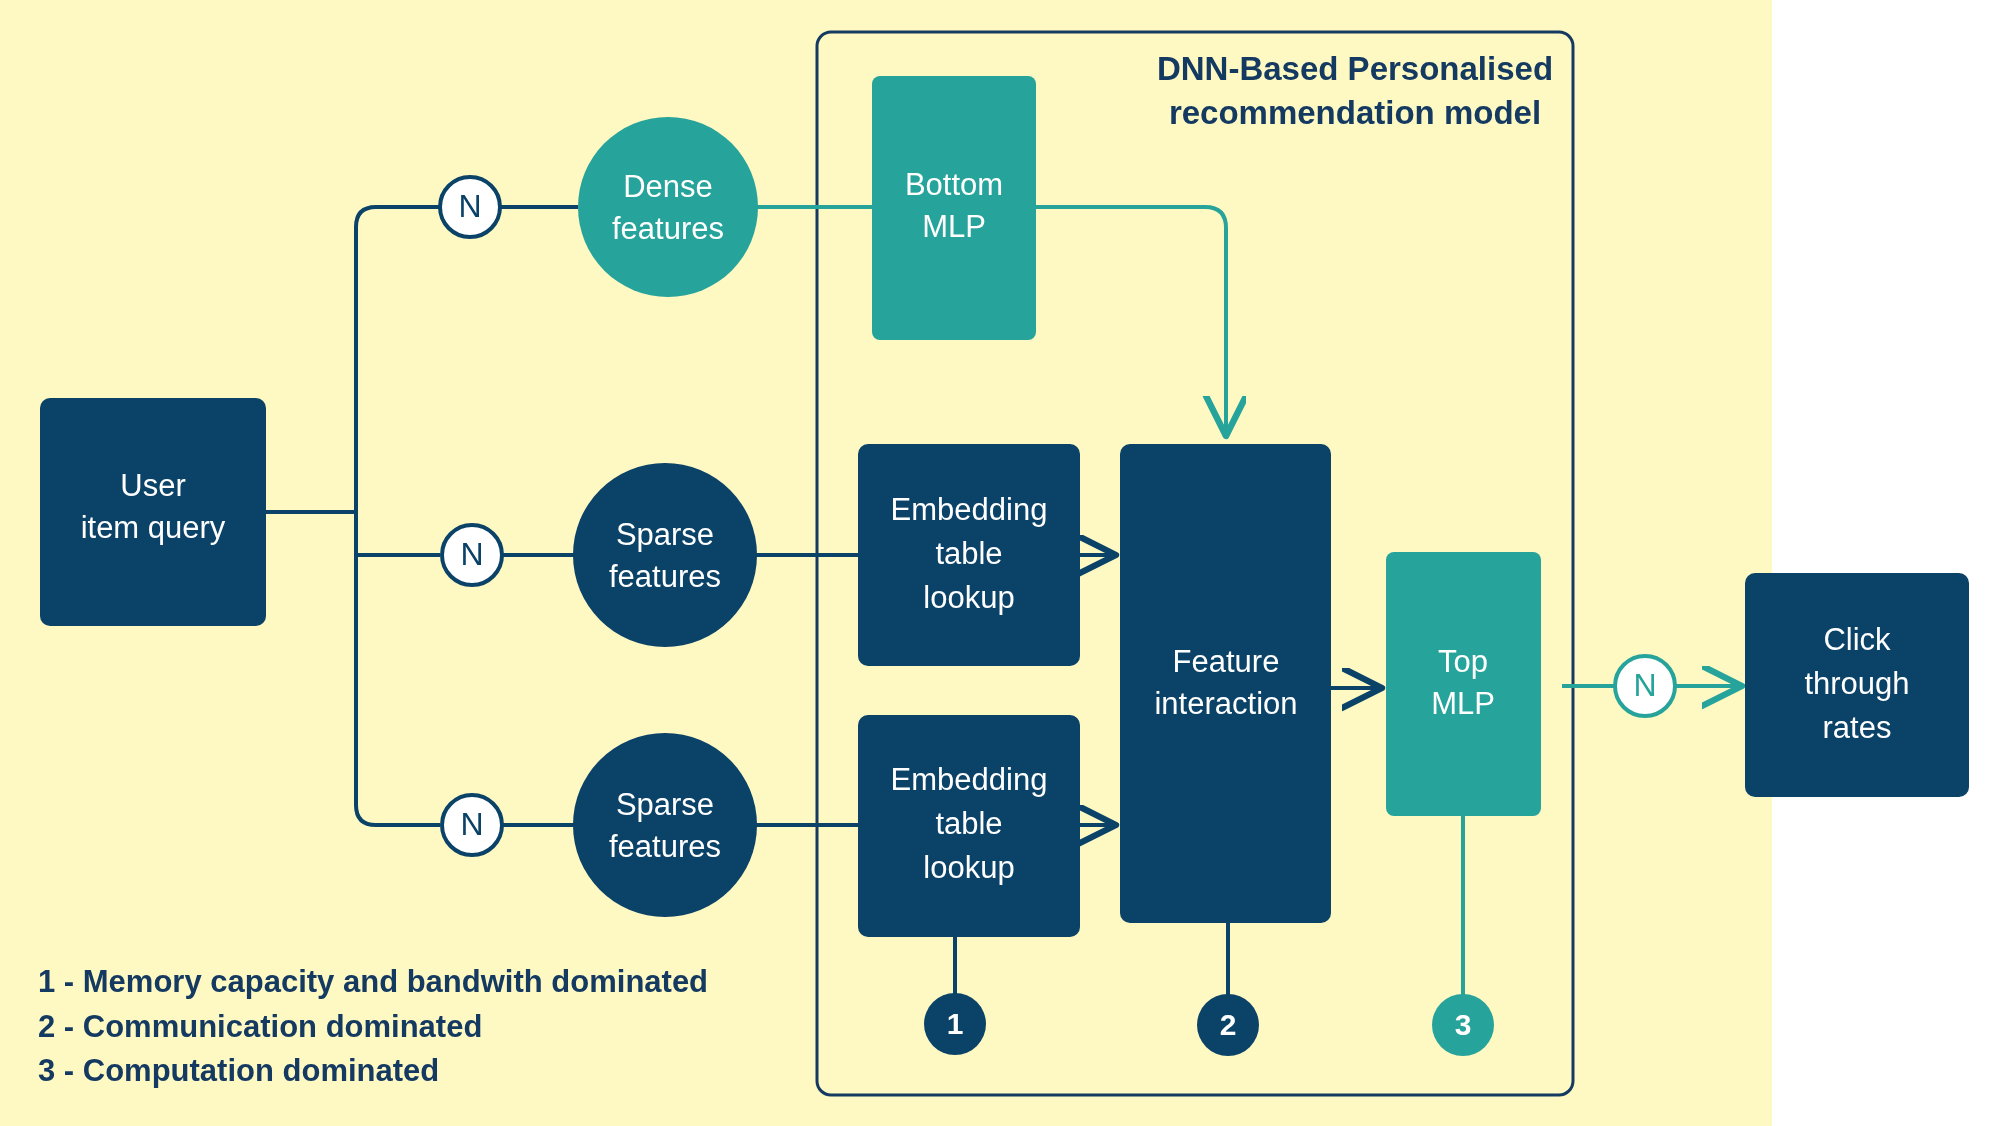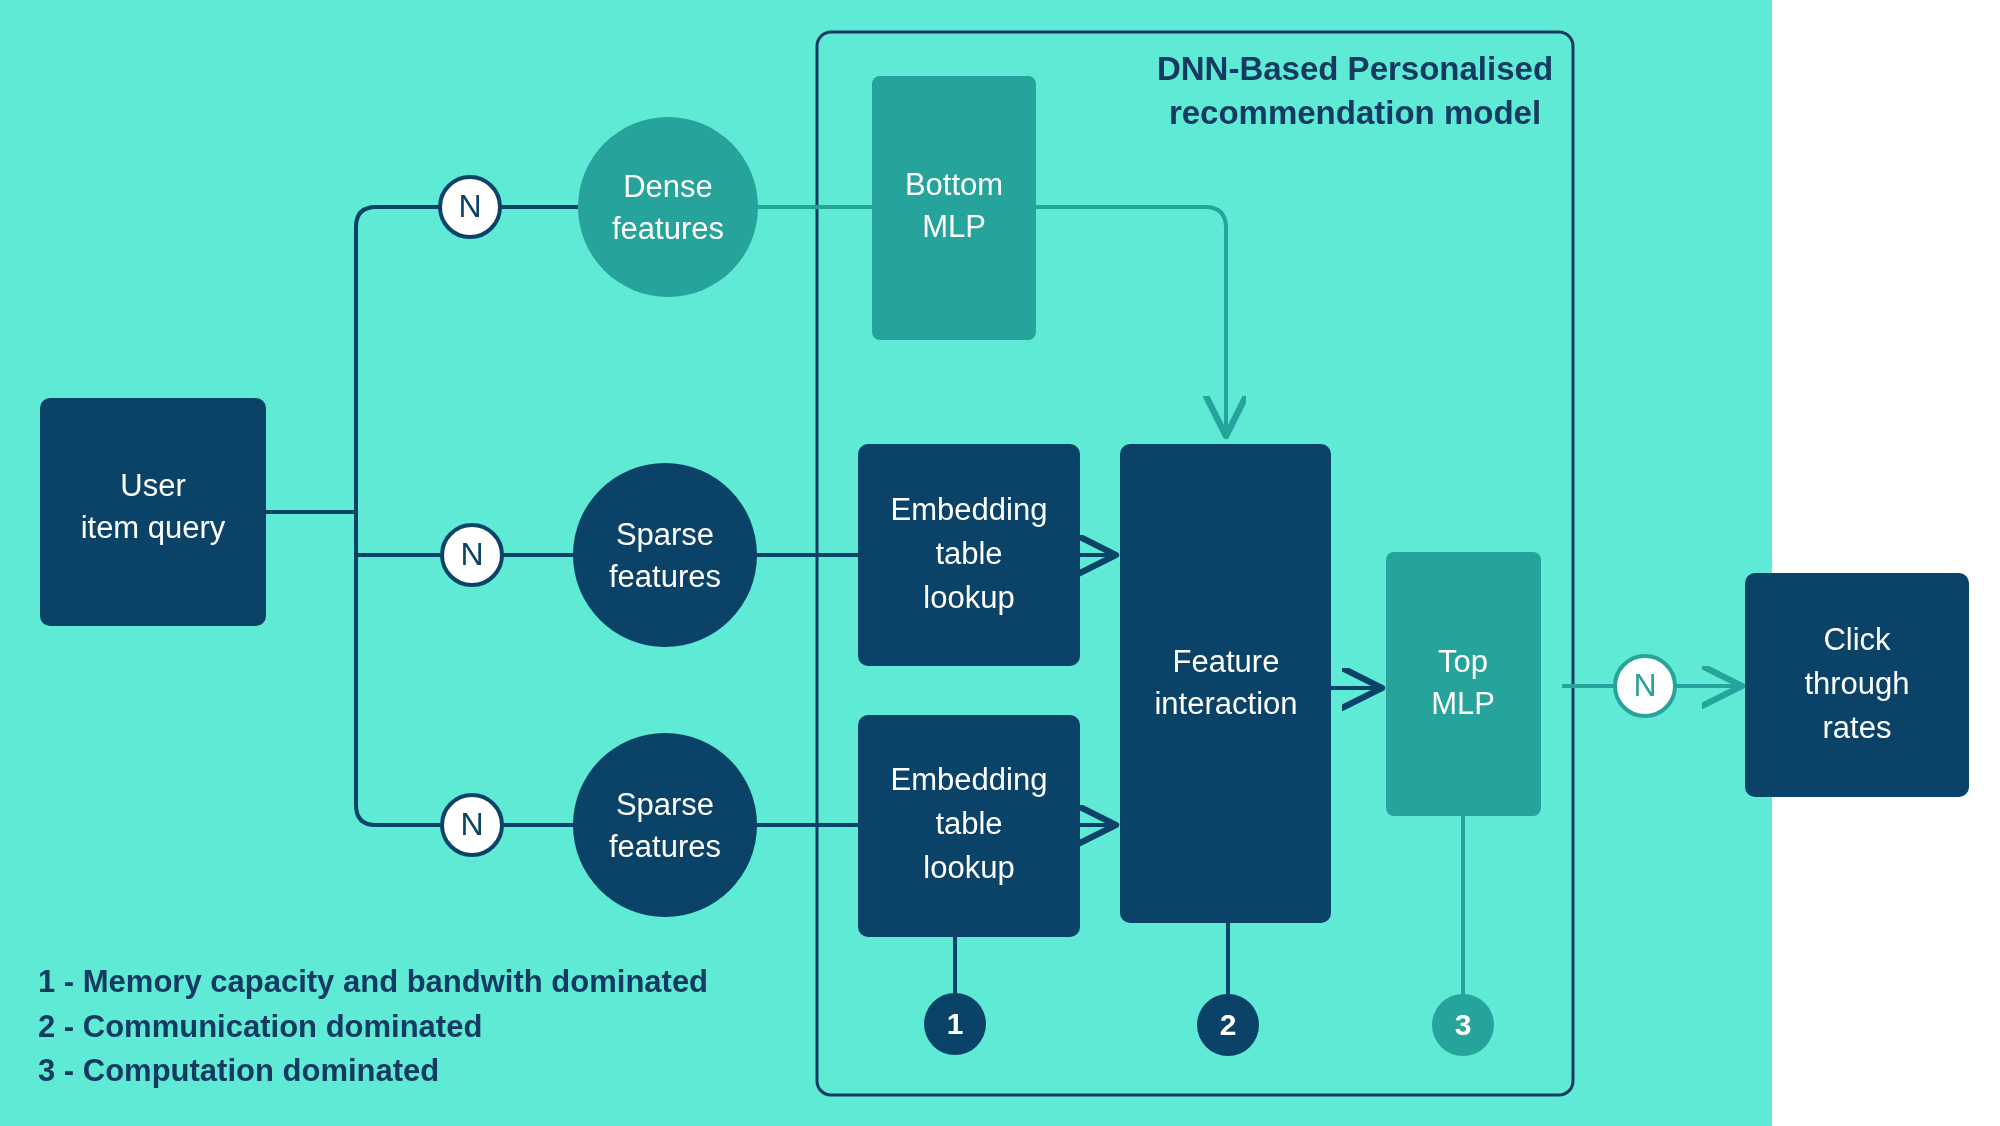--- a/index.html
+++ b/index.html
@@ -10,21 +10,21 @@
   body {
     width: 2000px;
     height: 1126px;
     overflow: hidden;
     font-family: "Liberation Sans", sans-serif;
   }
   #diagram-root {
     position: relative;
     width: 1772px;
     height: 1126px;
-    background: #5eead4;
+    background: #fef9c3;
   }
   svg.canvas {
     position: absolute;
     left: 0;
     top: 0;
     width: 2000px;
     height: 1126px;
     display: block;
   }
   .node-label {

